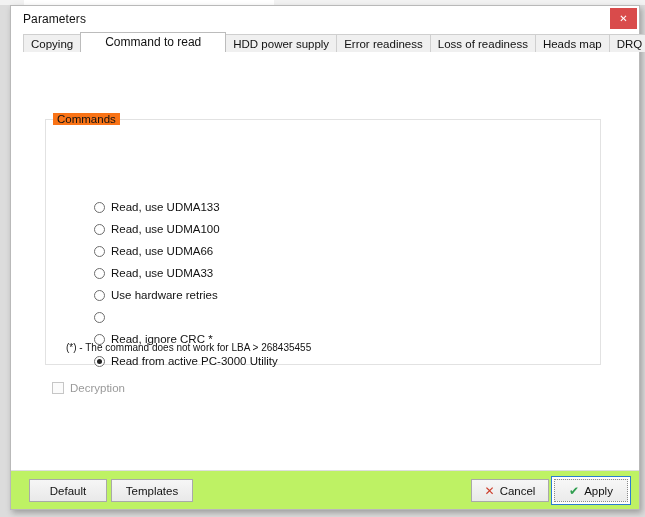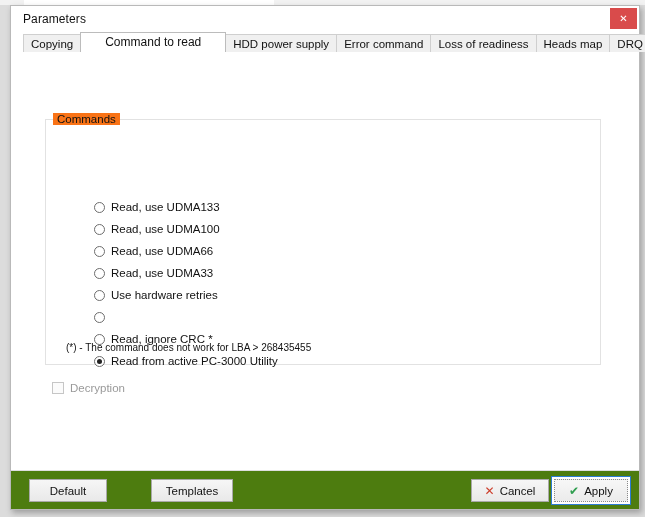--- a/index.html
+++ b/index.html
@@ -222,41 +222,41 @@
   #decryption-label {
     margin-left: 6px;
     font-size: 11.5px;
     color: #9a9a9a;
   }
 
   
   #footer {
     height: 38px;
     flex: none;
-    background: #4d7c0f;
+    background: #bef264;
     border-top: 1px solid #dedede;
     position: relative;
   }
   .btn {
     position: absolute;
     top: 8px;
     height: 23px;
     background: linear-gradient(#f6f6f6, #e9e9e9);
     border: 1px solid #a9a9a9;
     box-sizing: border-box;
     font-size: 11.5px;
     color: #111;
     cursor: pointer;
     display: flex;
     align-items: center;
     justify-content: center;
     font-family: "Liberation Sans", sans-serif;
   }
   #btn-default { left: 18px;  width: 78px; }
-  #btn-templates { left: 100px; width: 82px; margin-left: 40px; }
+  #btn-templates { left: 100px; width: 82px; }
   #btn-cancel {
     right: 90px;
     width: 78px;
     gap: 5px;
   }
   #btn-apply-wrap {
     position: absolute;
     top: 5px;
     right: 8px;
     width: 80px;
@@ -303,21 +303,21 @@
 
   <div id="titlebar">
     <div id="title-text">Parameters</div>
     <div id="close-button">✕</div>
   </div>
 
   <div id="tabstrip">
     <div class="tab">Copying</div>
       <div class="tab active">Command to read</div>
       <div class="tab">HDD power supply</div>
-      <div class="tab">Error command</div>
+      <div class="tab">Error readiness</div>
       <div class="tab">Loss of readiness</div>
       <div class="tab">Heads map</div>
       <div class="tab">DRQ</div>
       <div id="tabstrip-filler"></div>
   </div>
 
   <div id="tabpage">
 
     <div id="commands-group"></div>
     <div id="commands-legend">Commands</div>

